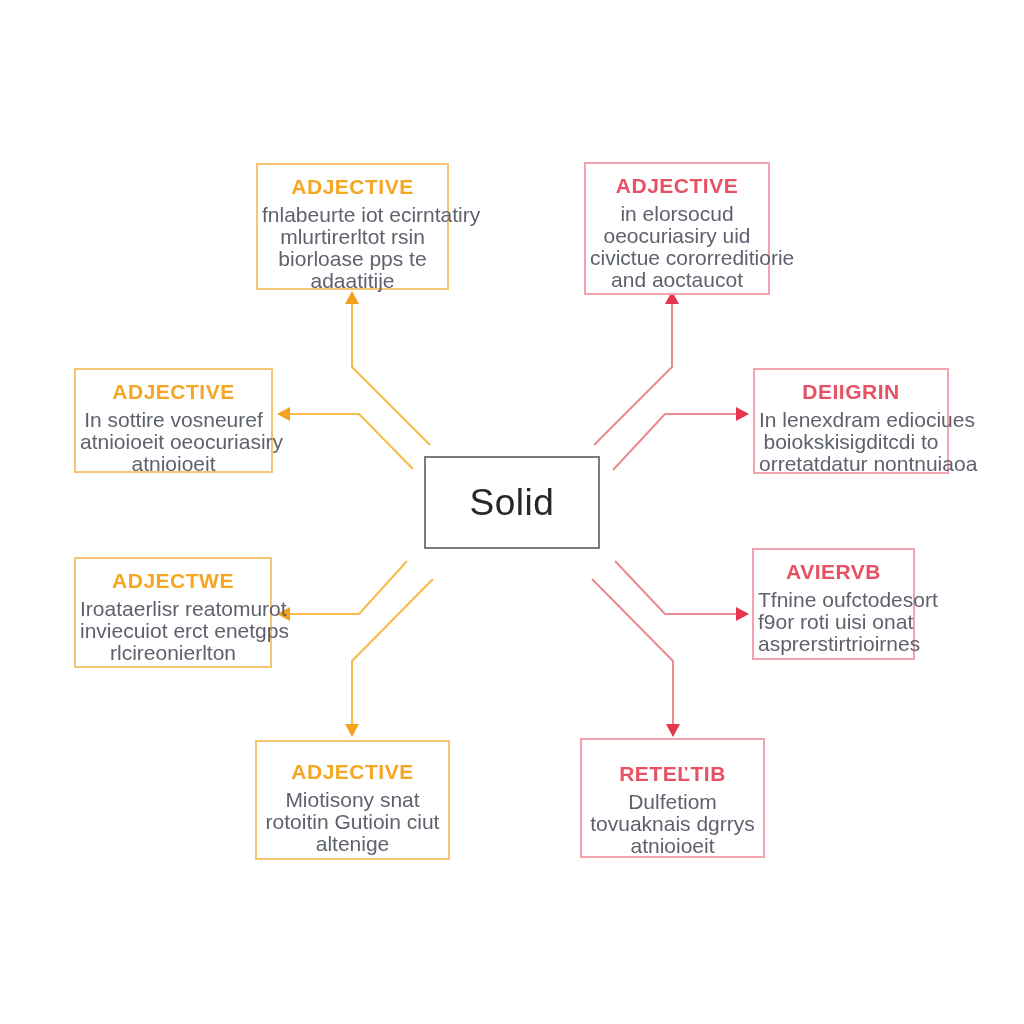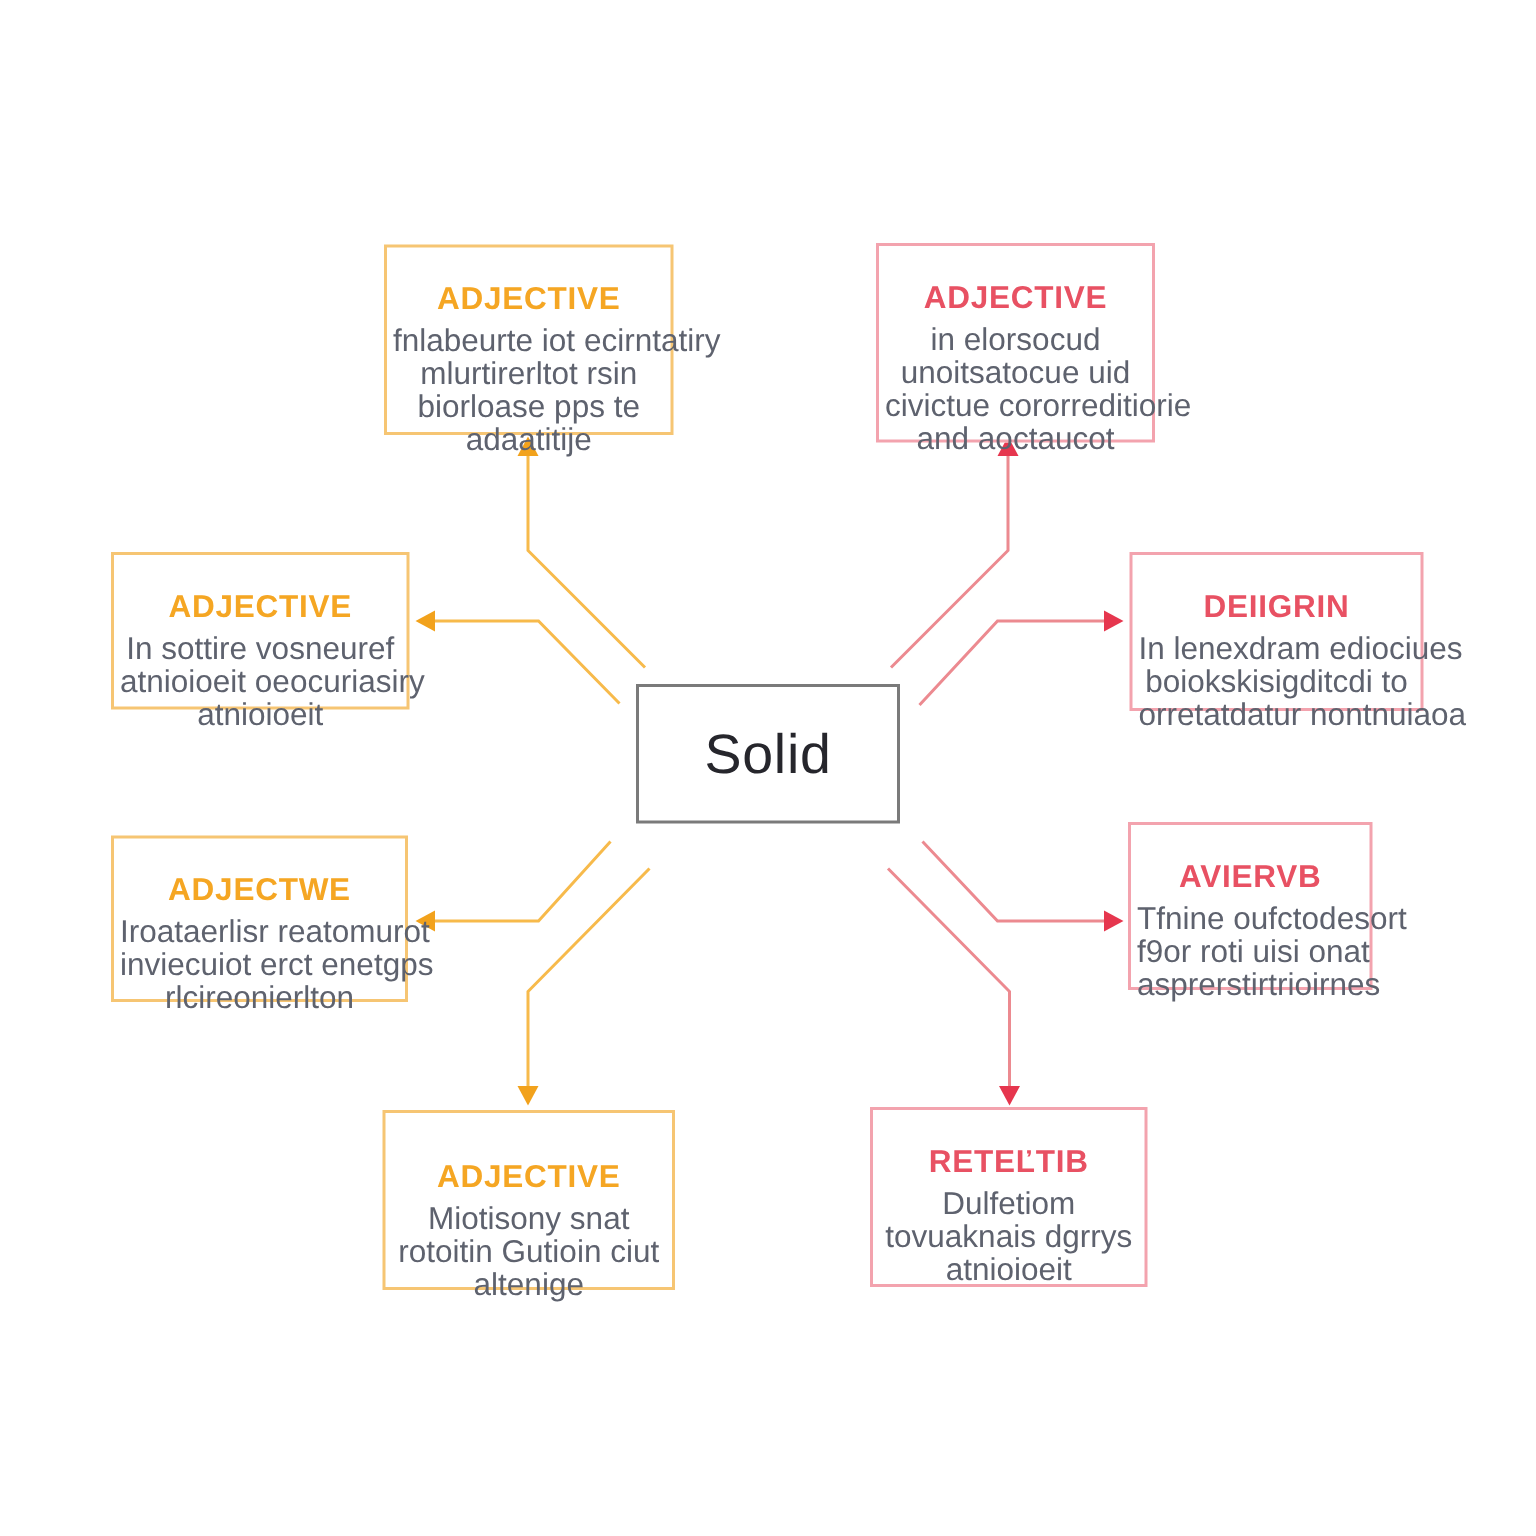--- a/index.html
+++ b/index.html
@@ -3,21 +3,21 @@
 <meta charset="utf-8">
 <style>
   html,body{margin:0;padding:0;background:#ffffff;}
   .canvas{
     position:relative;width:1024px;height:1024px;background:#ffffff;overflow:hidden;
     font-family:"Liberation Sans","DejaVu Sans",sans-serif;
   }
   .connector-layer{position:absolute;left:0;top:0;z-index:1;}
   .node{
     position:absolute;z-index:2;background:#ffffff;box-sizing:border-box;
-    text-align:center;padding:22px 4px 6px 4px;
+    text-align:center;padding:9px 4px 6px 4px;
   }
   .node.yellow{border:2px solid #f6c573;}
   .node.red{border:2px solid #f3a3ae;}
   .node-title{
     font-size:21px;font-weight:bold;letter-spacing:.5px;margin-bottom:4px;line-height:26px;
   }
   .yellow .node-title{color:#f5a623;}
   .red .node-title{color:#e85163;}
   .node-line{
     font-size:21px;color:#5e626e;line-height:22px;white-space:nowrap;
@@ -67,21 +67,21 @@
     <div class="node-title">ADJECTIVE</div>
     <div class="node-line">fnlabeurte iot ecirntatiry</div>
     <div class="node-line">mlurtirerltot rsin</div>
     <div class="node-line">biorloase pps te</div>
     <div class="node-line">adaatitije</div>
   </div>
 
   <div class="node red" style="left:584px;top:162px;width:186px;height:133px">
     <div class="node-title">ADJECTIVE</div>
     <div class="node-line">in elorsocud</div>
-    <div class="node-line">unoitsatocue uid</div>
+    <div class="node-line">oeocuriasiry uid</div>
     <div class="node-line">civictue cororreditiorie</div>
     <div class="node-line">and aoctaucot</div>
   </div>
 
   <div class="node yellow" style="left:74px;top:368px;width:199px;height:105px">
     <div class="node-title">ADJECTIVE</div>
     <div class="node-line">In sottire vosneuref</div>
     <div class="node-line">atnioioeit oeocuriasiry</div>
     <div class="node-line">atnioioeit</div>
   </div>
@@ -108,21 +108,21 @@
   </div>
 
   <div class="node yellow" style="left:255px;top:740px;width:195px;height:120px">
     <div class="node-title" style="margin-top:8px">ADJECTIVE</div>
     <div class="node-line">Miotisony snat</div>
     <div class="node-line">rotoitin Gutioin ciut</div>
     <div class="node-line">altenige</div>
   </div>
 
   <div class="node red" style="left:580px;top:738px;width:185px;height:120px">
-    <div class="node-title" style="margin-top:0">RETEĽTIB</div>
+    <div class="node-title" style="margin-top:12px">RETEĽTIB</div>
     <div class="node-line">Dulfetiom</div>
     <div class="node-line">tovuaknais dgrrys</div>
     <div class="node-line">atnioioeit</div>
   </div>
 
   <div class="center-node">
     <span class="center-label">Solid</span>
   </div>
 
 </div>

